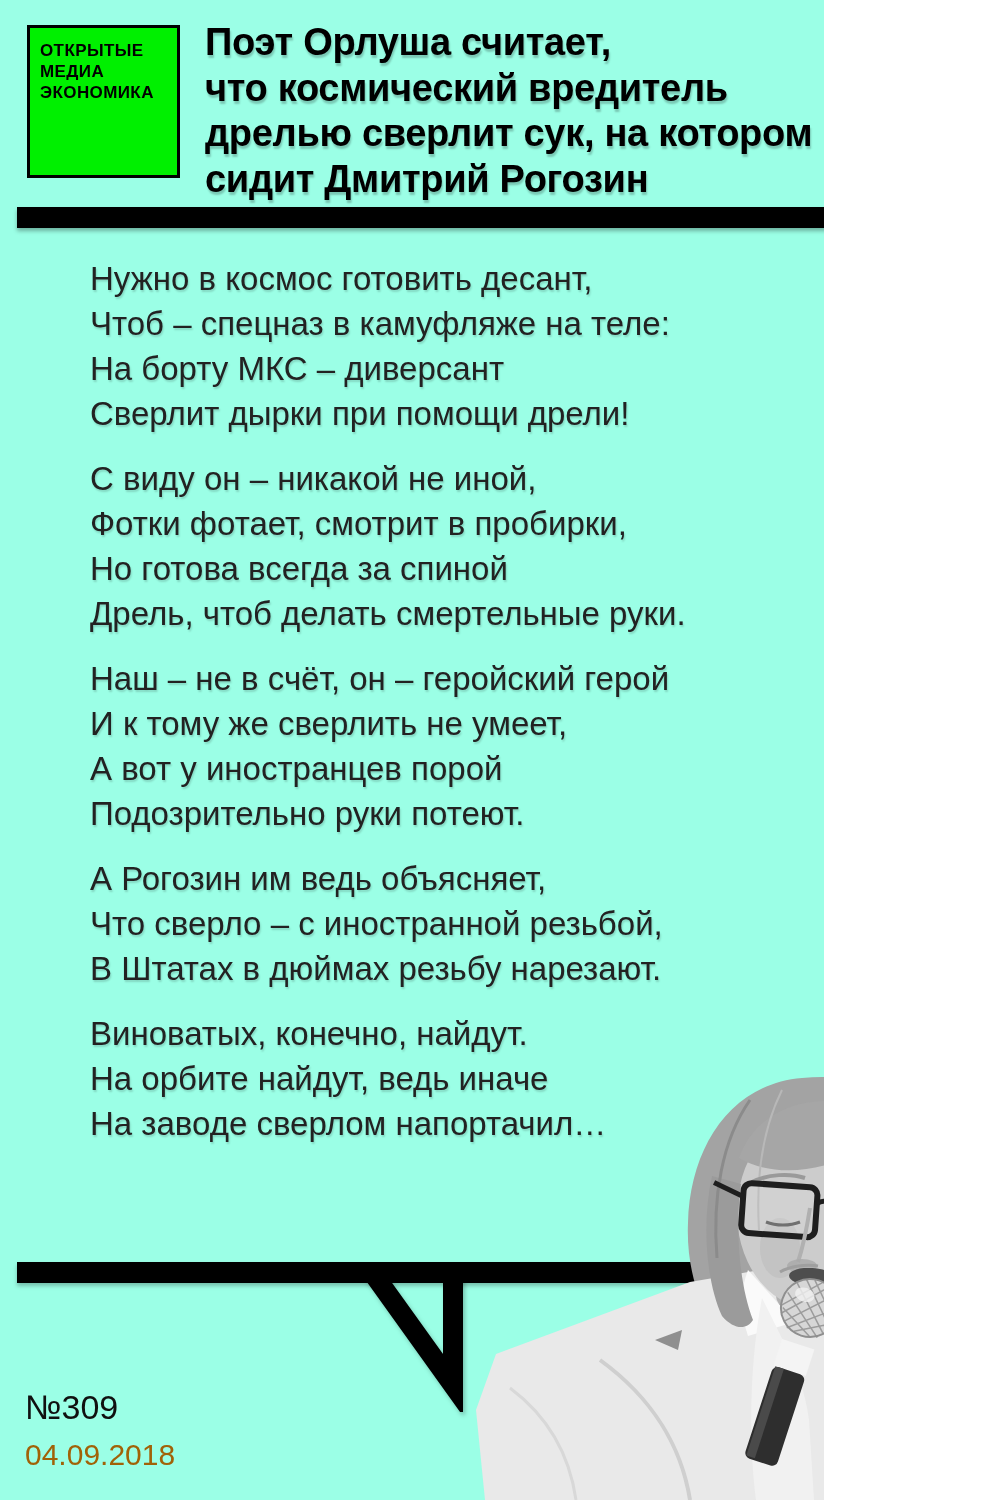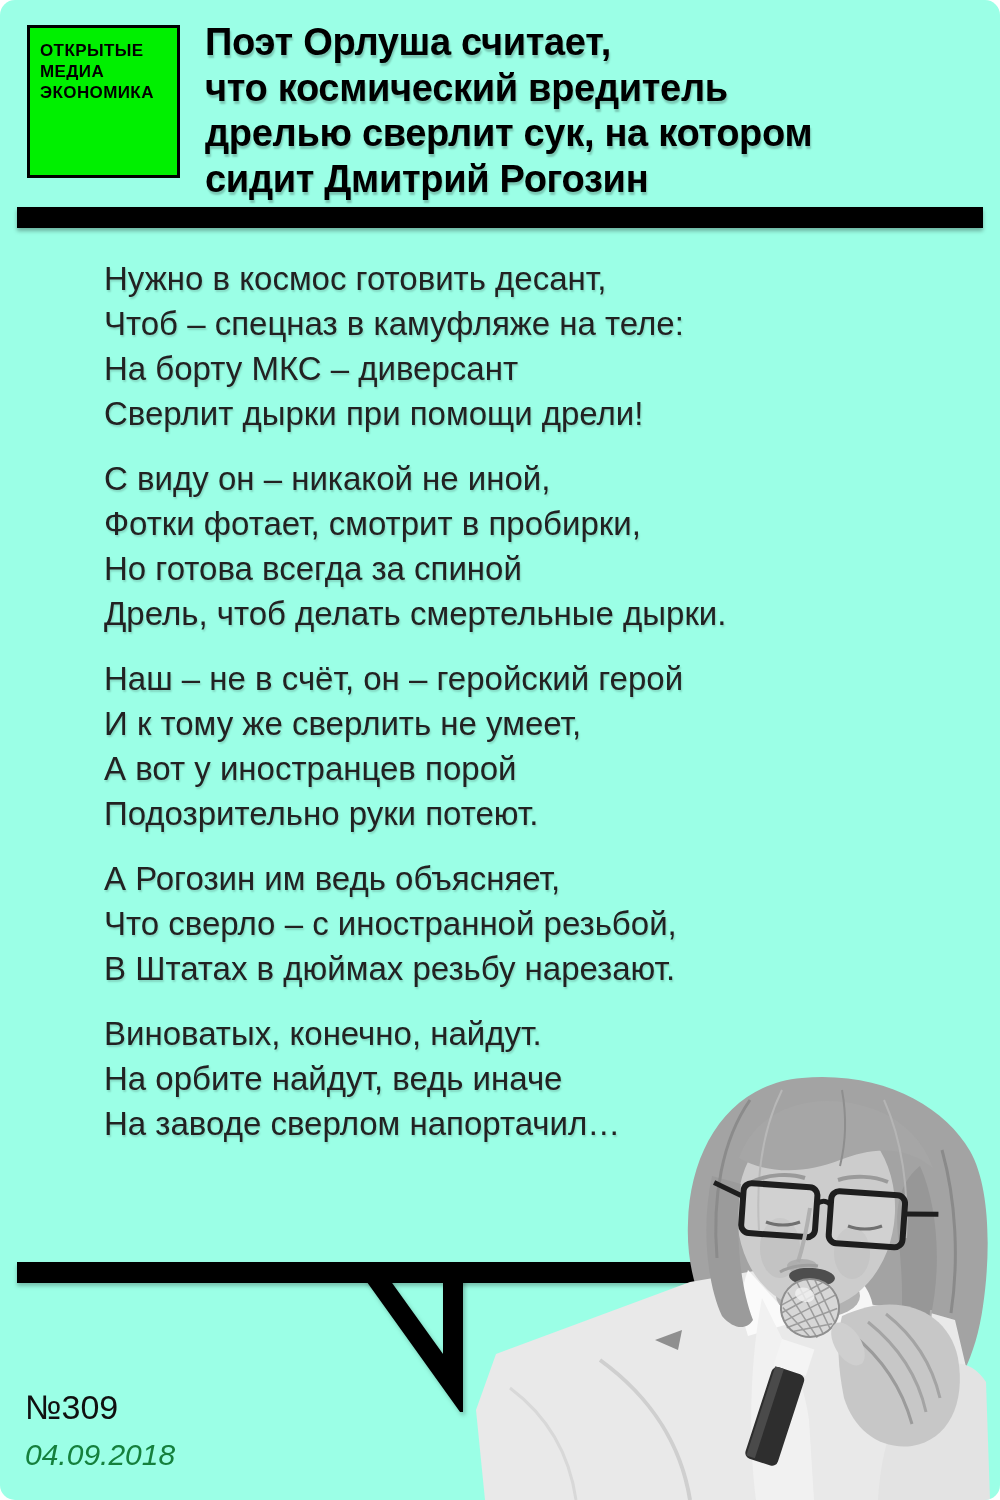--- a/index.html
+++ b/index.html
@@ -1,20 +1,19 @@
 <!DOCTYPE html>
 <html><head>
 <meta charset="utf-8">
 <style>
   html,body { margin:0; padding:0; }
   .canvas {
-    position:relative; width:1000px; height:1500px;
+    position:relative; width:824px; height:1500px;
     background:#9BFFE6; overflow:hidden;
     font-family:"Liberation Sans", sans-serif;
-    border-radius:15px;
   }
 
   
   .logo {
     position:absolute; left:27px; top:25px;
     width:153px; height:153px; box-sizing:border-box;
     background:#00F000; border:3px solid #000;
     padding:12px 10px;
   }
   .logo-line {
@@ -39,36 +38,36 @@
   .bottom-bar {
     position:absolute; left:17px; top:1262px; width:843px; height:21px;
     background:#000; box-shadow:0 3px 4px rgba(0,0,0,0.25); z-index:2;
   }
   .tail {
     position:absolute; left:320px; top:1252px; z-index:2;
     filter:drop-shadow(2px 3px 2px rgba(0,0,0,0.25));
   }
 
   
-  .poem { position:absolute; left:90px; top:256px; z-index:3;margin-left:14px; }
+  .poem { position:absolute; left:90px; top:256px; z-index:3; }
   .stanza { margin:0 0 20px 0; }
   .poem-line {
     font-size:33px; line-height:45px; color:#222;
     text-shadow:1px 2px 2px rgba(0,0,0,0.16);
     white-space:nowrap;
   }
 
   
   .issue {
     position:absolute; left:25px; top:1388px; z-index:3;
     font-size:34px; font-weight:normal; color:#101010;
   }
   .date {
     position:absolute; left:25px; top:1438px; z-index:3;
-    font-size:30px; color:#15803d;font-style:italic;
+    font-size:30px; color:#a16207;
   }
 
   
   .portrait { position:absolute; left:450px; top:1058px; z-index:6; }
 </style>
 </head>
 <body>
 
 <div class="canvas">
 
@@ -91,21 +90,21 @@
     <div class="stanza">
       <div class="poem-line">Нужно в космос готовить десант,</div>
       <div class="poem-line">Чтоб – спецназ в камуфляже на теле:</div>
       <div class="poem-line">На борту МКС – диверсант</div>
       <div class="poem-line">Сверлит дырки при помощи дрели!</div>
     </div>
     <div class="stanza">
       <div class="poem-line">С виду он – никакой не иной,</div>
       <div class="poem-line">Фотки фотает, смотрит в пробирки,</div>
       <div class="poem-line">Но готова всегда за спиной</div>
-      <div class="poem-line">Дрель, чтоб делать смертельные дырки.</div>
+      <div class="poem-line">Дрель, чтоб делать смертельные руки.</div>
     </div>
     <div class="stanza">
       <div class="poem-line">Наш – не в счёт, он – геройский герой</div>
       <div class="poem-line">И к тому же сверлить не умеет,</div>
       <div class="poem-line">А вот у иностранцев порой</div>
       <div class="poem-line">Подозрительно руки потеют.</div>
     </div>
     <div class="stanza">
       <div class="poem-line">А Рогозин им ведь объясняет,</div>
       <div class="poem-line">Что сверло – с иностранной резьбой,</div>

